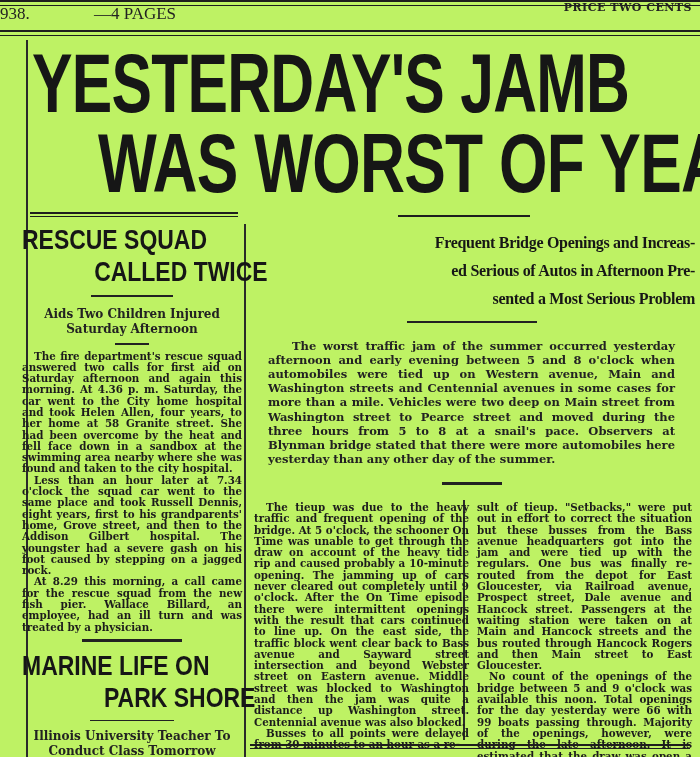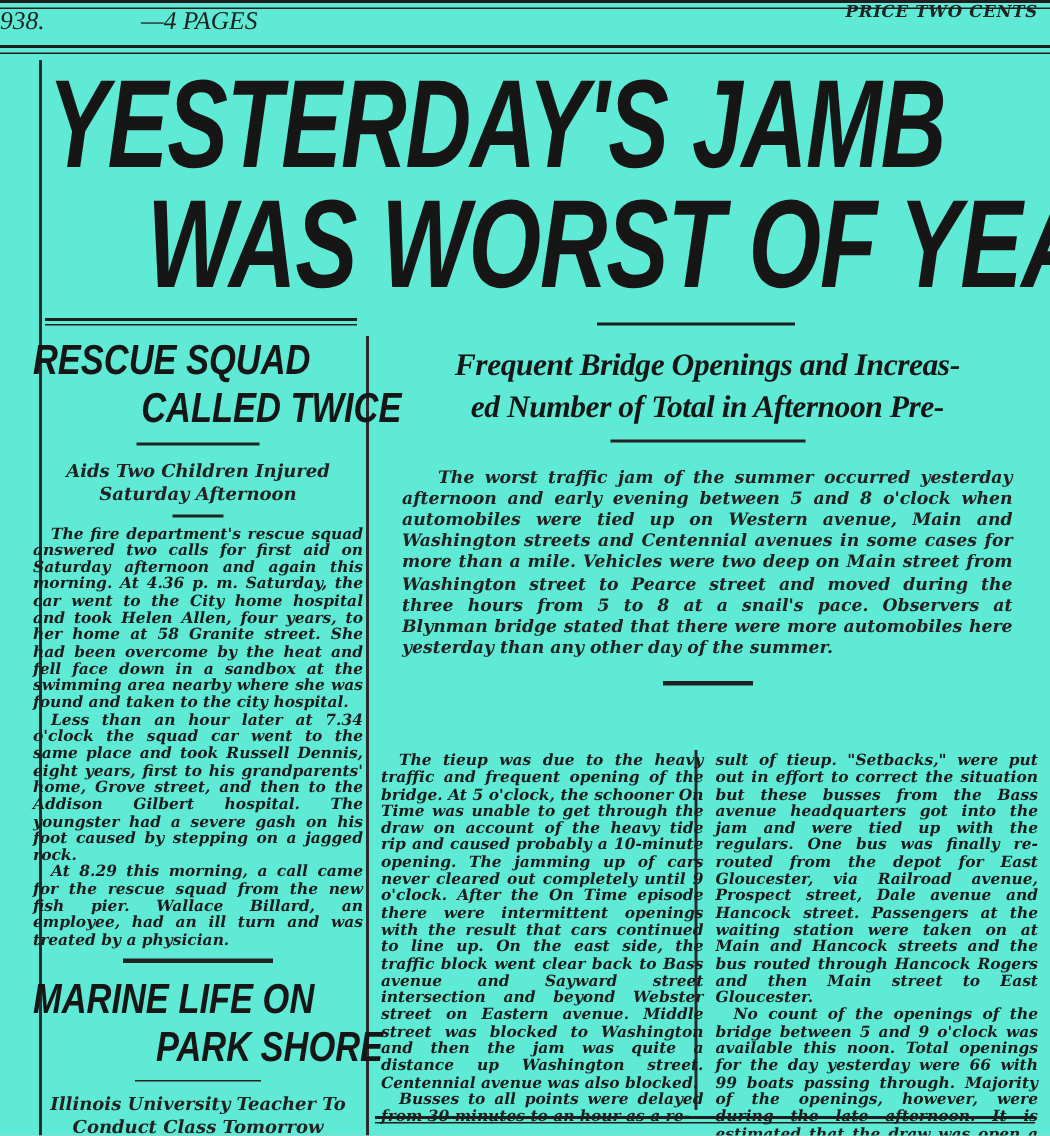--- a/index.html
+++ b/index.html
@@ -3,21 +3,21 @@
 <meta charset="utf-8">
 <style>
   html, body { margin: 0; padding: 0; }
   body {
     width: 700px; height: 757px; overflow: hidden;
     background: #c9c9c6;
     font-family: "DejaVu Serif", serif;
     color: #1a1a1a;
     position: relative;
   }
-  .page { position: absolute; inset: 0; background: #5eead4; font-style: italic; }
+  .page { position: absolute; inset: 0; background: #bef264; }
   .rule { position: absolute; background: #1e1e1e; }
   .dateline { position: absolute; top: 4px; font-family: "Liberation Serif", serif; font-size: 17px; color: #222; }
   .price { position: absolute; top: 1px; right: 8px; font-family: "DejaVu Serif", serif; font-weight: bold; font-size: 11px; letter-spacing: 0.5px; color: #222; }
   .banner {
     position: absolute; left: 32px; width: 662px;
     font-family: "Liberation Sans", sans-serif; font-weight: bold;
     font-size: 82px; line-height: 82px; color: #161616;
     transform-origin: left top; white-space: nowrap;
     letter-spacing: -1px;
   }
@@ -33,21 +33,21 @@
     font-family: "DejaVu Serif", serif; font-weight: bold;
     font-size: 12px; line-height: 15px; text-align: center; color: #222;
   }
   .body-text {
     font-family: "DejaVu Serif", serif; font-size: 10.3px; line-height: 11.3px;
     text-align: justify; color: #1c1c1c; margin: 0; text-indent: 12px;
   }
   .body-text.bold { font-weight: bold; }
   .main-hed {
     font-family: "Liberation Serif", serif; font-weight: bold;
-    font-size: 21px; line-height: 28px; text-align: center; color: #161616;
+    font-size: 16px; line-height: 28px; text-align: right; color: #161616;
     letter-spacing: -0.3px;
   }
   .lead {
     font-family: "DejaVu Serif", serif; font-weight: bold; font-size: 11.5px; line-height: 14.2px;
     text-align: justify; color: #222; margin: 16px; text-indent: 24px;
   }
   .cols2 { display: flex; gap: 8px; position: absolute; left: 254px; top: 502px; width: 438px; }
   .cols2 .c { flex: 1; }
   .short-rule { height: 2px; background: #222; margin: 6px auto; }
   .vline { position: absolute; width: 1.5px; background: #2a2a2a; }
@@ -94,21 +94,22 @@
       <span class="l2" style="padding-left:100px;">PARK SHORE</span>
     </div>
     <div class="short-rule" style="width:84px;height:1.5px;margin-top:6px;"></div>
     <div class="deck" style="padding:2px 2px 0;">Illinois University Teacher To Conduct Class Tomorrow</div>
 
   </div>
 
   <div class="col-main">
     <div class="main-hed" style="padding-top:5px;">
       <div>Frequent Bridge Openings and Increas-</div>
-      <div>ed Number of Total in Afternoon Pre-</div>
+      <div>ed Serious of Autos in Afternoon Pre-</div>
+      <div>sented a Most Serious Problem</div>
     </div>
     <div class="short-rule" style="width:130px;height:1.5px;margin-top:8px;"></div>
     <p class="lead" style="padding:0 4px;">The worst traffic jam of the summer occurred yesterday afternoon and early evening between 5 and 8 o'clock when automobiles were tied up on Western avenue, Main and Washington streets and Centennial avenues in some cases for more than a mile. Vehicles were two deep on Main street from Washington street to Pearce street and moved during the three hours from 5 to 8 at a snail's pace. Observers at Blynman bridge stated that there were more automobiles here yesterday than any other day of the summer.</p>
     <div class="short-rule" style="width:60px;height:3px;margin-top:8px;"></div>
   </div>
 
   <div class="cols2">
     <div class="c">
       <p class="body-text bold">The tieup was due to the heavy traffic and frequent opening of the bridge. At 5 o'clock, the schooner On Time was unable to get through the draw on account of the heavy tide rip and caused probably a 10-minute opening. The jamming up of cars never cleared out completely until 9 o'clock. After the On Time episode there were intermittent openings with the result that cars continued to line up. On the east side, the traffic block went clear back to Bass avenue and Sayward street intersection and beyond Webster street on Eastern avenue. Middle street was blocked to Washington and then the jam was quite a distance up Washington street. Centennial avenue was also blocked.</p>
       <p class="body-text bold">Busses to all points were delayed from 30 minutes to an hour as a re-</p>

